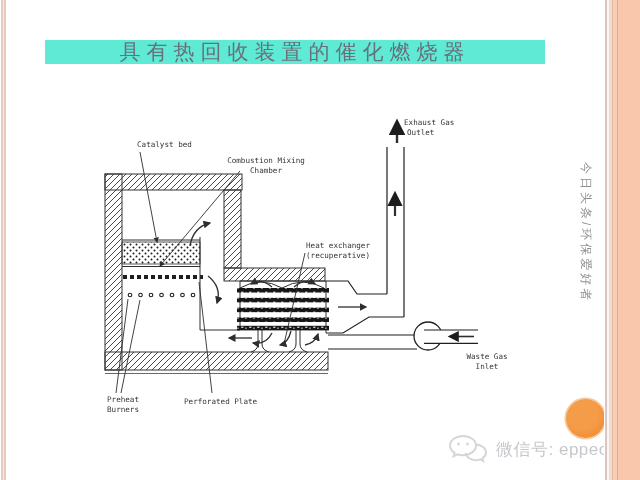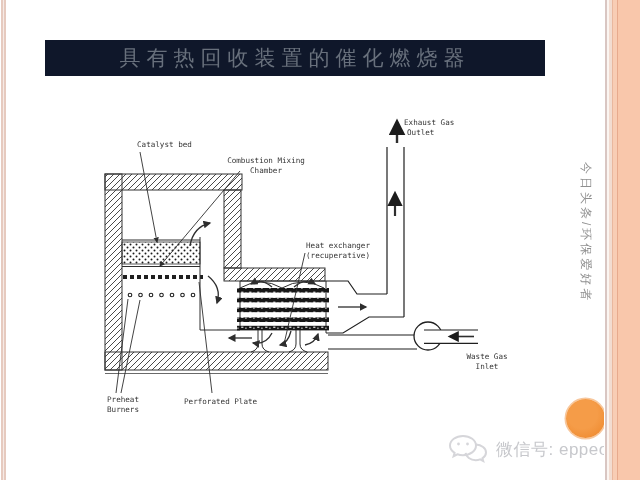--- a/index.html
+++ b/index.html
@@ -2,21 +2,21 @@
 <html><head>
 <meta charset="utf-8">
 <style>
   html,body{margin:0;padding:0;background:#ffffff;}
   .page{position:relative;width:640px;height:480px;background:#ffffff;overflow:hidden;
         font-family:"Liberation Sans",sans-serif;}
   .edge-stripe-left{position:absolute;left:0;top:0;width:8px;height:480px;
     background:linear-gradient(to right,#ffffff 0 1.5px,#e6cabf 1.5px 3px,#f6eae5 3px 4.5px,#e6cabf 4.5px 6px,#ffffff 6px 8px);}
   .edge-stripe-right{position:absolute;left:604px;top:0;width:36px;height:480px;
     background:linear-gradient(to right,#ffffff 0 1px,#d9c6c2 1px 2.5px,#fbf5f1 2.5px 5px,#f2dcd1 5px 7.5px,#e9b79e 7.5px 9px,#f8cdb5 9px 12.5px,#e7aa8e 12.5px 14px,#f9c7ab 14px 36px);}
-  .title-box{position:absolute;left:45px;top:40px;width:500px;height:36px;background:#0f172a;
+  .title-box{position:absolute;left:45px;top:40px;width:500px;height:24px;background:#5eead4;
     display:flex;align-items:center;justify-content:center;text-align:right;}
   .title-text{font-family:"DejaVu Serif","Liberation Serif",serif;font-size:21px;color:#68707c;
     letter-spacing:6px;white-space:nowrap;}
   .side-watermark{position:absolute;left:594px;top:162px;width:170px;
     transform-origin:0 0;transform:rotate(90deg);
     font-size:12px;letter-spacing:3px;color:#8f8f8f;white-space:nowrap;}
   .orange-dot{position:absolute;left:566px;top:399px;width:39px;height:39px;border-radius:50%;
     background:radial-gradient(circle at 42% 38%, #f59c48 45%, #ec8427 100%);
     box-shadow:0 0 0 1.5px #f7c79d;}
   .wechat-row{position:absolute;left:448px;top:434px;display:flex;align-items:center;}

